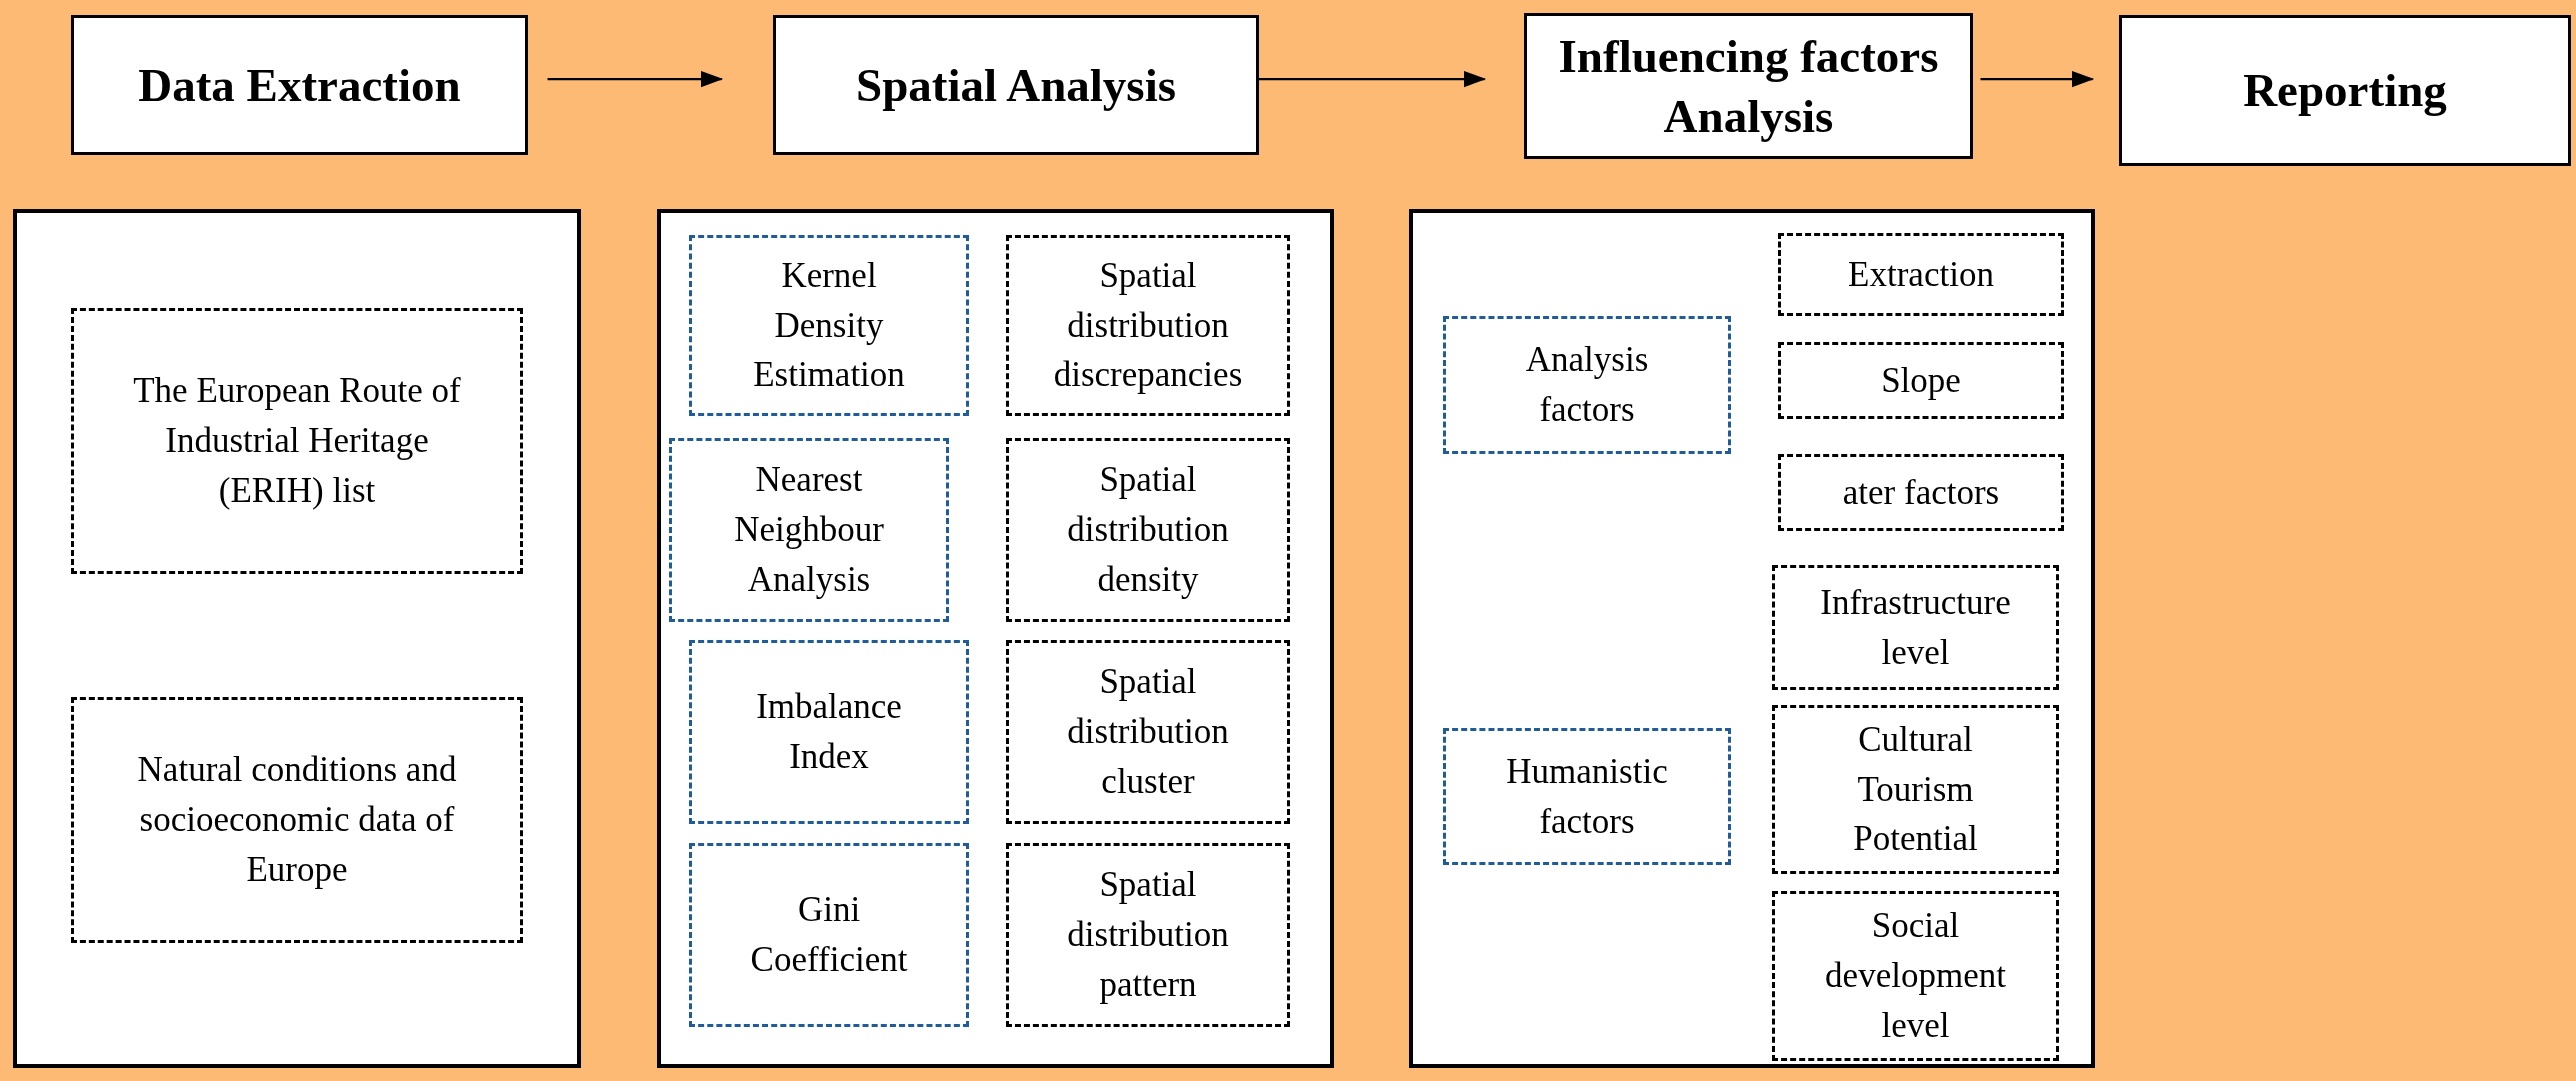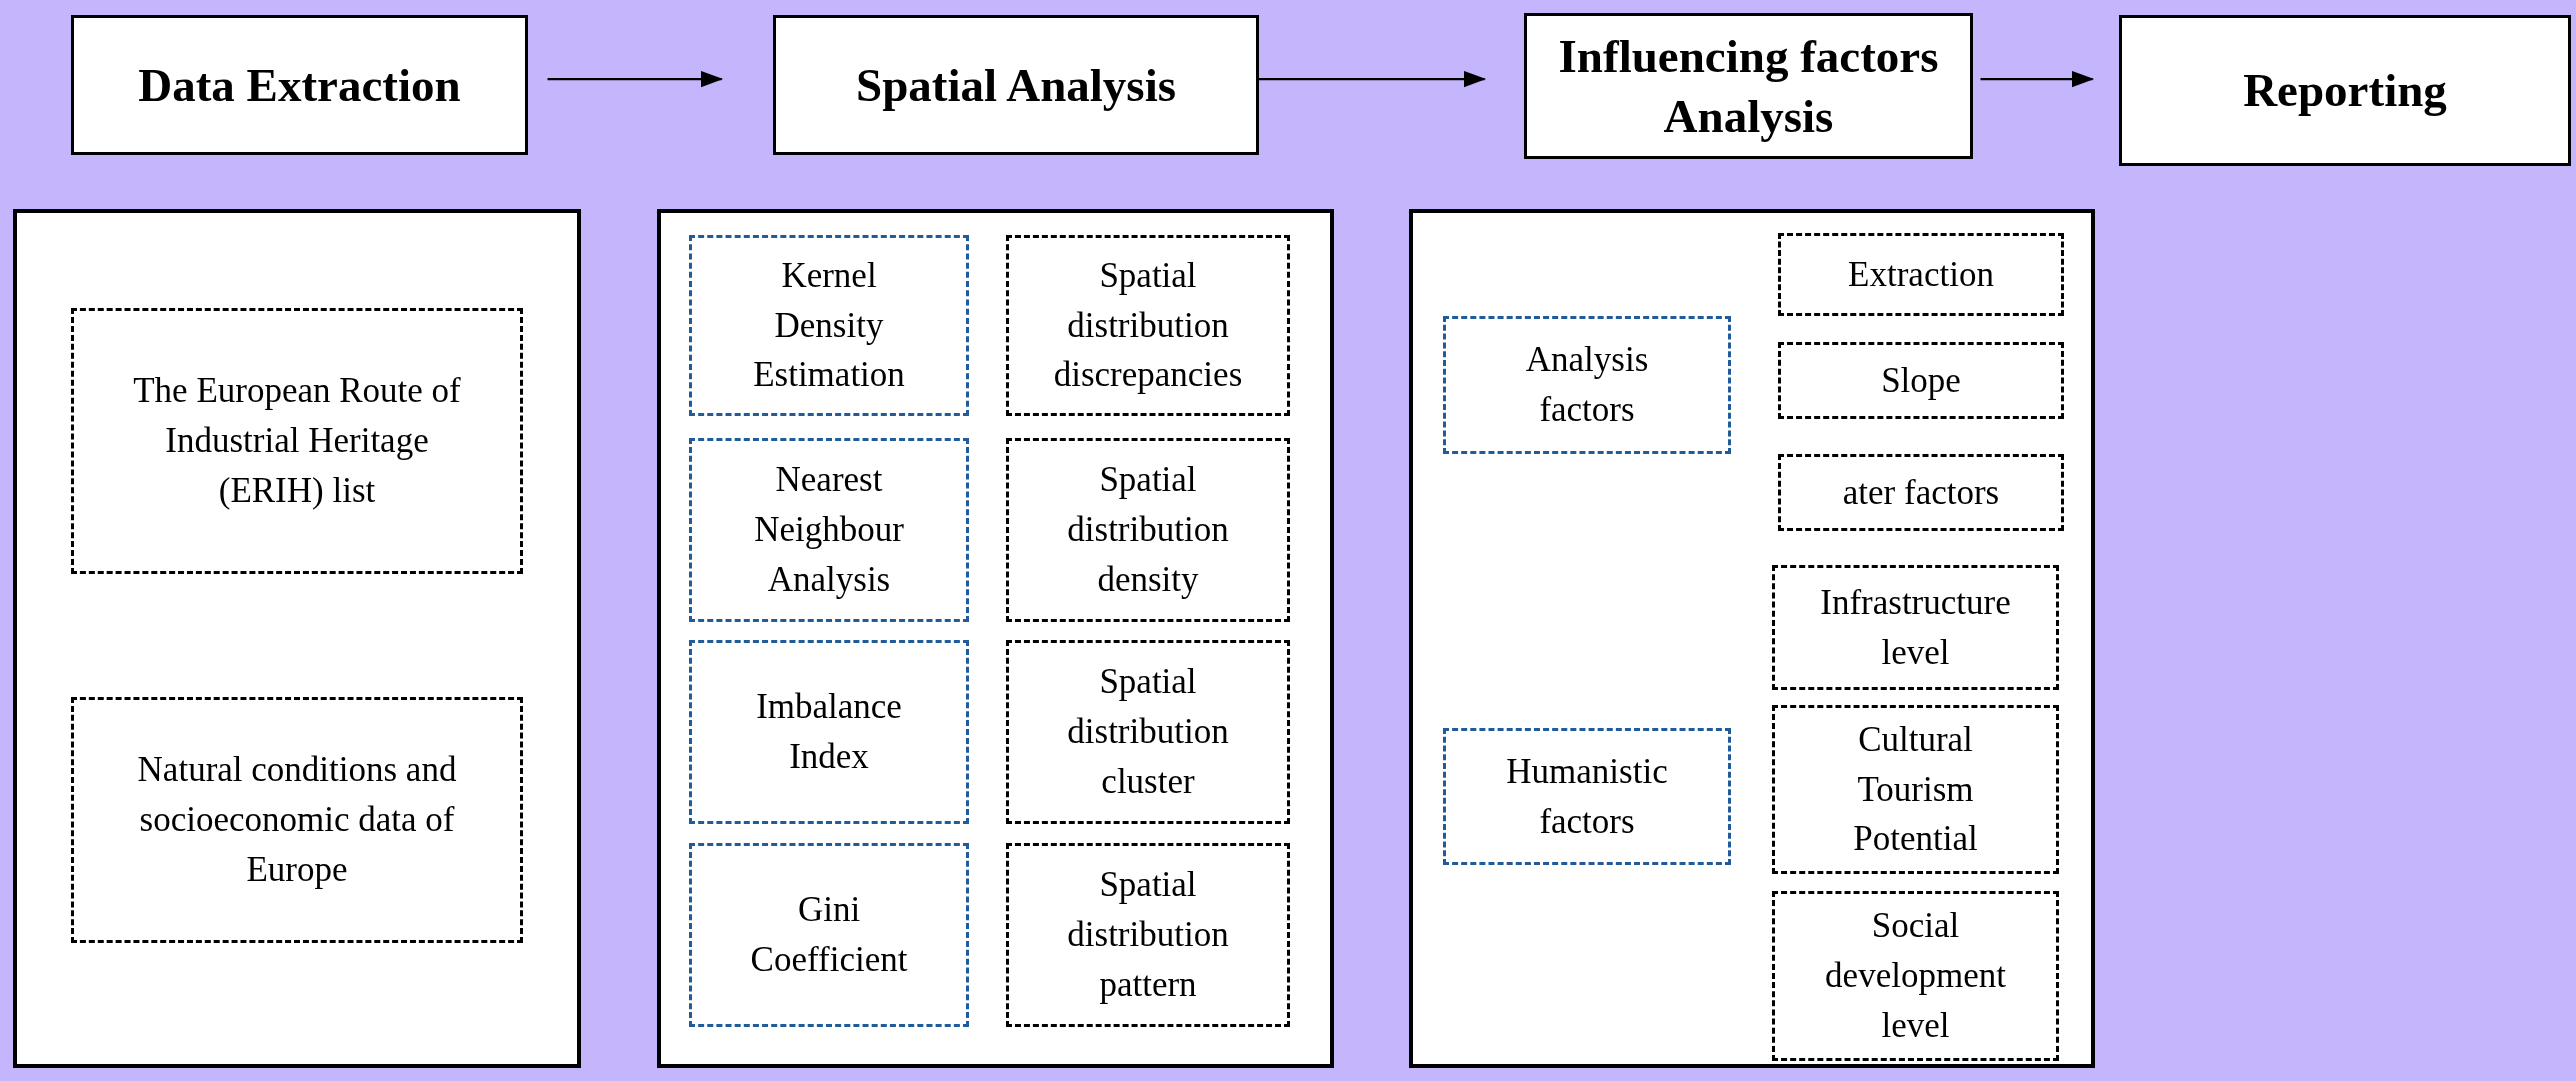--- a/index.html
+++ b/index.html
@@ -2,21 +2,21 @@
 <html style="--accent: #1f5c99; --ink: #000000;font-size:11.8px"><head>
 <meta charset="utf-8">
 <style>
   :root { --accent: #1f5c99; --ink: #000000; }
   * { margin: 0; padding: 0; box-sizing: border-box; }
   html, body { background: #ffffff; }
   .canvas {
     position: relative;
     width: 2576px;
     height: 1082px;
-    background: #c4b5fd;
+    background: #fdba74;
     font-family: "Liberation Serif", "DejaVu Serif", serif;
     color: var(--ink);
     overflow: hidden;
   }
   .arrows {
     position: absolute;
     left: 0; top: 0;
     width: 2576px; height: 1082px;
     pointer-events: none;
   }
@@ -91,21 +91,21 @@
   <div class="box dbox" style="left:71px; top:308px; width:452px; height:266px">The European Route of
 Industrial Heritage
 (ERIH) list</div>
   <div class="box dbox" style="left:71px; top:697px; width:452px; height:246px">Natural conditions and
 socioeconomic data of
 Europe</div>
 
   <div class="box dbox blue" style="left:689px; top:235px; width:280px; height:181px">Kernel
 Density
 Estimation</div>
-  <div class="box dbox blue" style="left:689px; top:438px; width:280px; height:184px">Nearest
+  <div class="box dbox blue" style="left:669px; top:438px; width:280px; height:184px">Nearest
 Neighbour
 Analysis</div>
   <div class="box dbox blue" style="left:689px; top:640px; width:280px; height:184px">Imbalance
 Index</div>
   <div class="box dbox blue" style="left:689px; top:843px; width:280px; height:184px">Gini
 Coefficient</div>
 
   <div class="box dbox" style="left:1006px; top:235px; width:284px; height:181px">Spatial
 distribution
 discrepancies</div>

